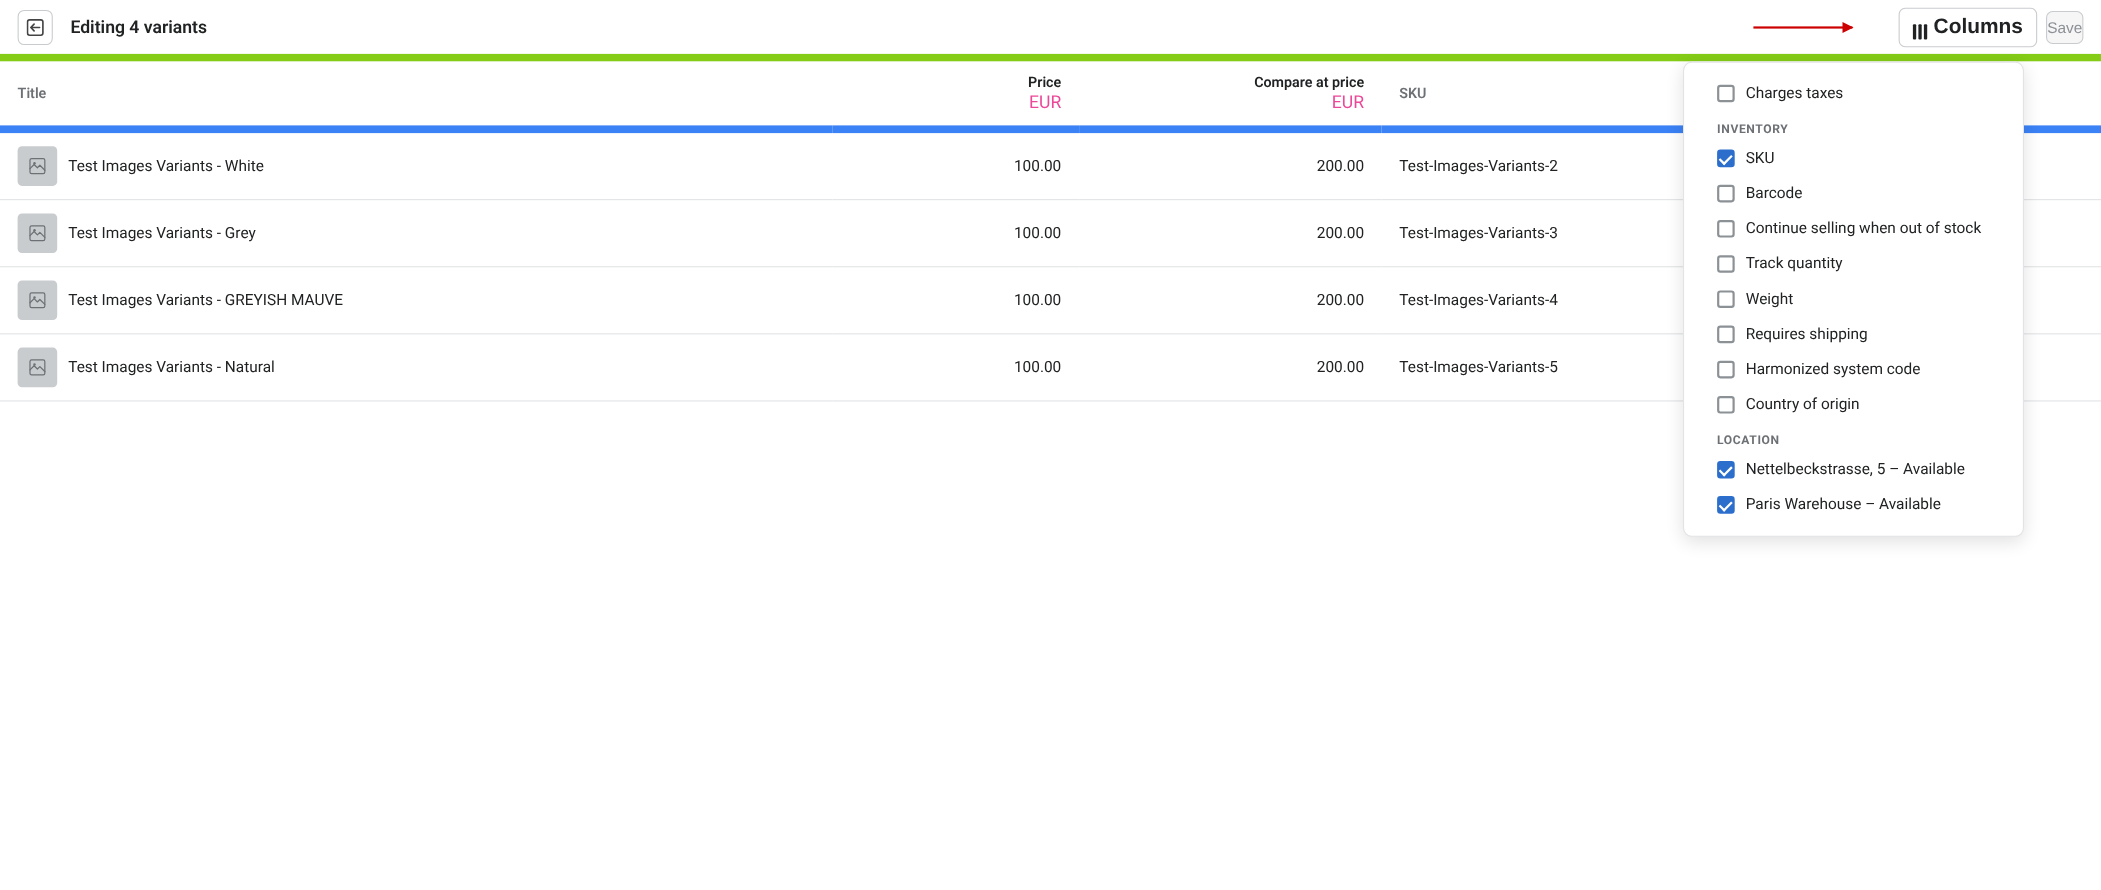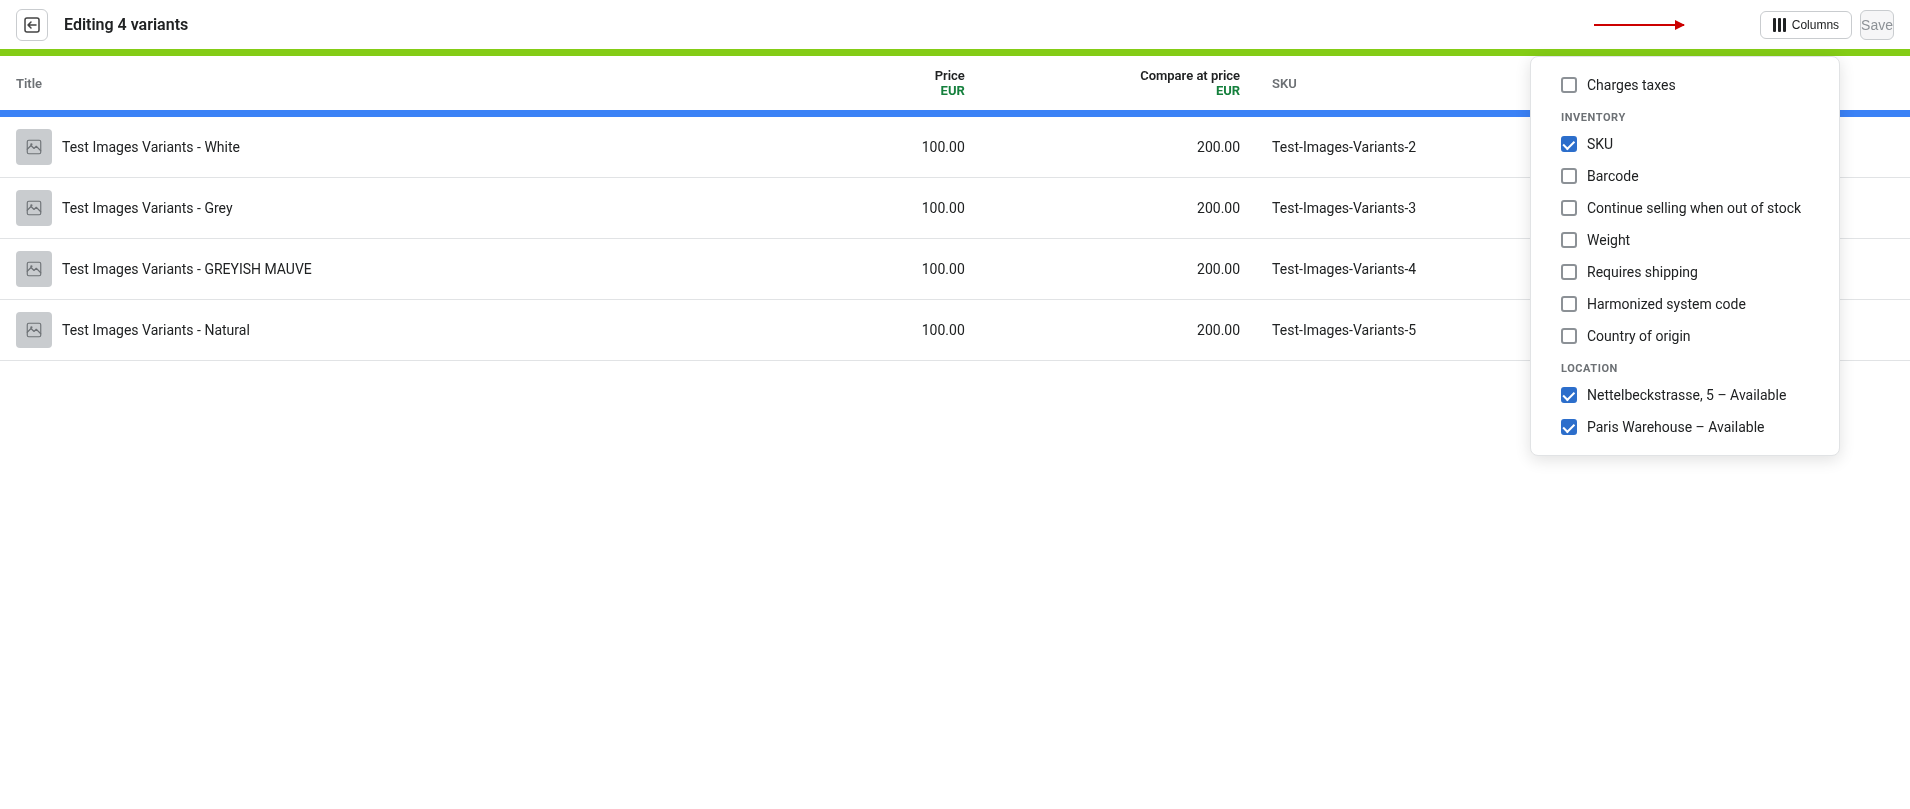--- a/index.html
+++ b/index.html
@@ -31,28 +31,29 @@
       display: flex; align-items: center; justify-content: center;
       color: #444;
       font-size: 16px;
     }
     .top-bar-title {
       font-size: 16px;
       font-weight: 600;
       flex: 1;
     }
     .columns-btn {
-      display: flex; align-items: flex-start; gap: 6px;
+      display: flex; align-items: flex-end; gap: 6px;
       padding: 6px 12px;
       border: 1px solid #c9cccf;
       border-radius: 6px;
       background: #fff;
       cursor: pointer;
-      font-size: 12px;
+      font-size: 19px;
       color: #202223;
+      font-weight: bold;
     }
     .columns-icon {
       display: flex; gap: 2px; align-items: center;
     }
     .columns-icon span {
       display: block;
       width: 3px;
       height: 14px;
       background: #202223;
       border-radius: 1px;
@@ -105,23 +106,23 @@
       display: flex;
       flex-direction: column;
     }
 
     thead th .th-label {
       color: #202223;
       font-weight: 600;
     }
 
     thead th .th-currency {
-      color: #15803d;
-      font-weight: 700;
-      font-size: 13px;
+      color: #ec4899;
+      font-weight: 400;
+      font-size: 16px;
     }
 
     tbody tr {
       border-bottom: 1px solid #e1e3e5;
       background: #fff;
     }
 
     tbody td {
       padding: 12px 16px;
       font-size: 14px;
@@ -392,20 +393,24 @@
         <span class="checkbox-label">SKU</span>
       </div>
       <div class="checkbox-row">
         <div class="checkbox-input"></div>
         <span class="checkbox-label">Barcode</span>
       </div>
       <div class="checkbox-row">
         <div class="checkbox-input"></div>
         <span class="checkbox-label">Continue selling when out of stock</span>
       </div>
+      <div class="checkbox-row">
+        <div class="checkbox-input"></div>
+        <span class="checkbox-label">Track quantity</span>
+      </div>
 
 
       <div class="checkbox-row">
         <div class="checkbox-input"></div>
         <span class="checkbox-label">Weight</span>
       </div>
       <div class="checkbox-row">
         <div class="checkbox-input"></div>
         <span class="checkbox-label">Requires shipping</span>
       </div>

